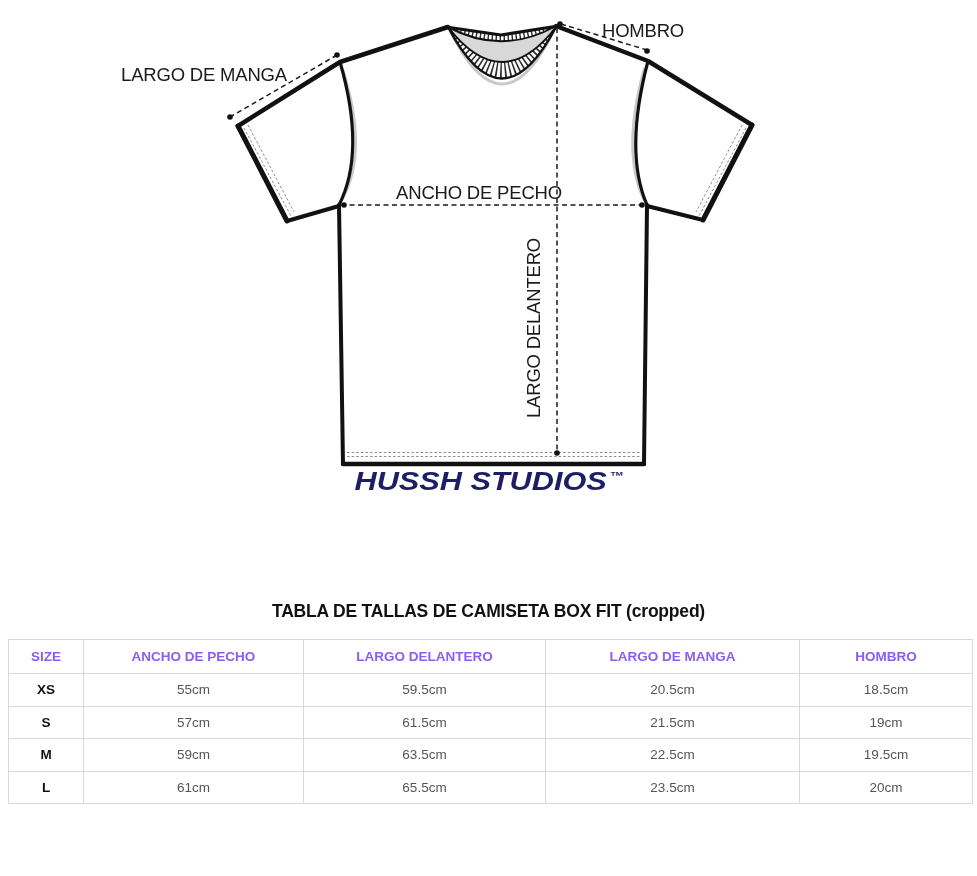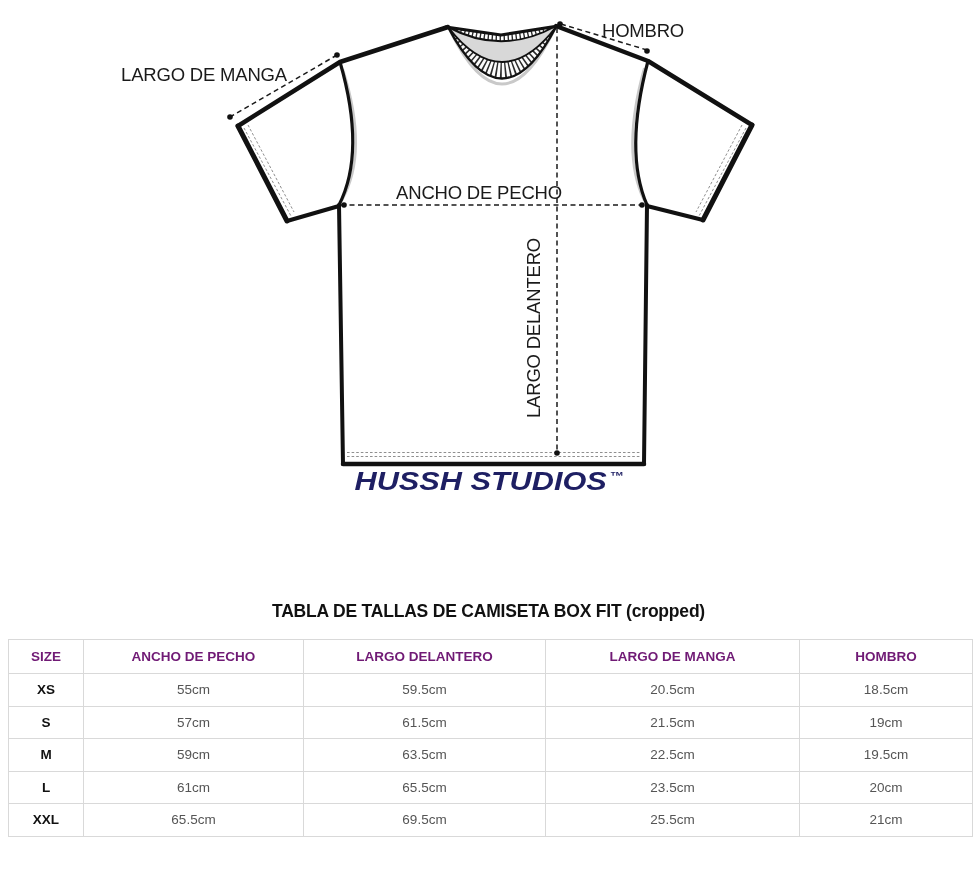--- a/index.html
+++ b/index.html
@@ -35,21 +35,21 @@
     font-weight:bold;font-size:17.5px;color:#111;letter-spacing:-0.2px;
   }
   #size-table{
     position:absolute;left:8px;top:639px;width:964px;
     border-collapse:collapse;table-layout:fixed;
   }
   #size-table th,#size-table td{
     border:1px solid #d9d9d9;text-align:center;vertical-align:middle;
     padding:0;font-size:13.5px;
   }
-  #size-table th{height:33px;font-weight:bold;color:#701a75;}
+  #size-table th{height:33px;font-weight:bold;color:#8b5cf6;}
   #size-table td{height:31.5px;color:#555;margin-left:23px;}
   #size-table td.size-cell{font-weight:bold;color:#111;}
 </style>
 </head>
 <body>
 
 <div id="stage">
 
   <svg id="shirt-svg" viewBox="0 0 977 560">
     <defs>
@@ -164,22 +164,15 @@
         <td>22.5cm</td>
         <td>19.5cm</td>
       </tr>
       <tr>
         <td class="size-cell">L</td>
         <td>61cm</td>
         <td>65.5cm</td>
         <td>23.5cm</td>
         <td>20cm</td>
       </tr>
-      <tr>
-        <td class="size-cell">XXL</td>
-        <td>65.5cm</td>
-        <td>69.5cm</td>
-        <td>25.5cm</td>
-        <td>21cm</td>
-      </tr>
     </tbody>
   </table>
 </div>
 
 </body></html>

